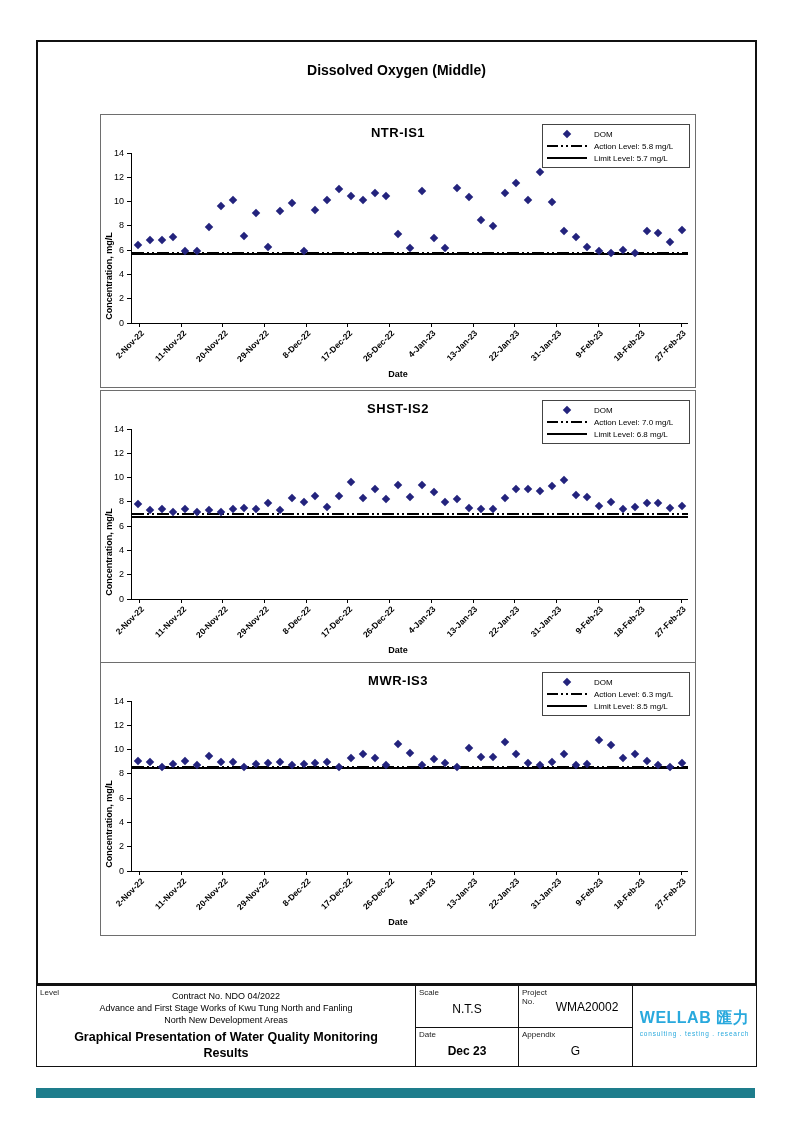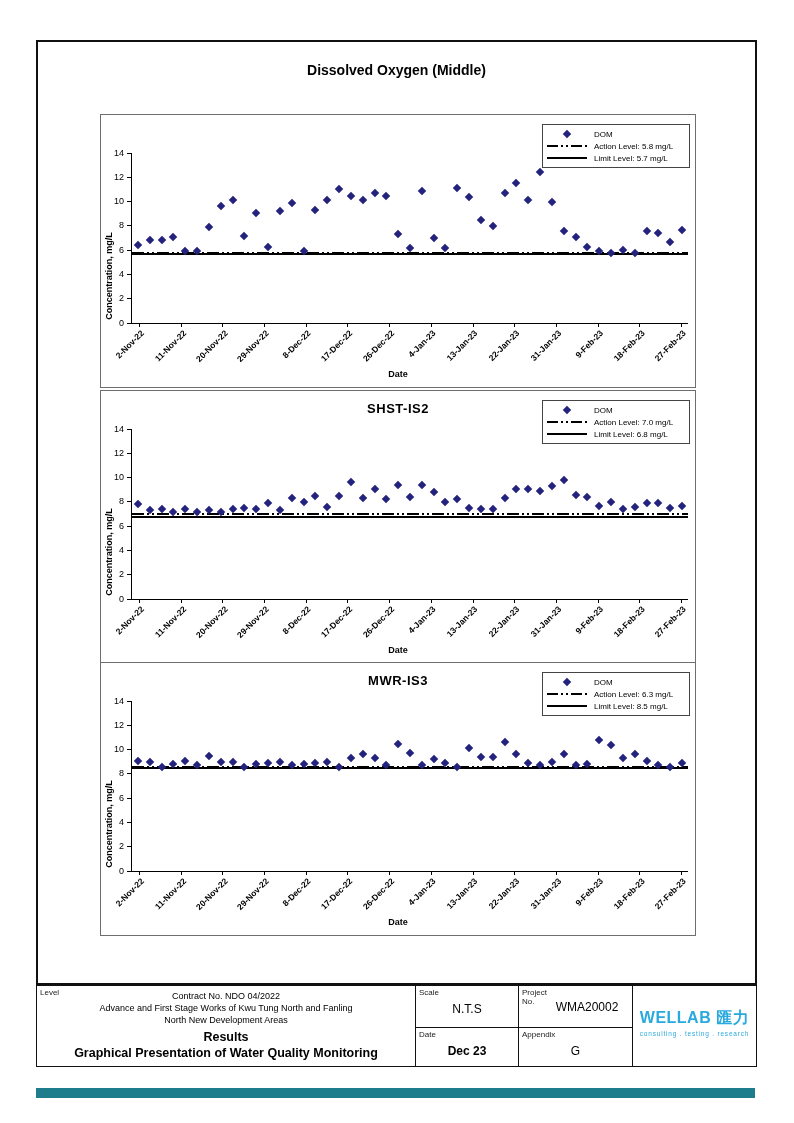--- a/index.html
+++ b/index.html
@@ -45,20 +45,21 @@
   .logo-tagline{font-size:6.5px;letter-spacing:.8px;margin-top:1px;white-space:nowrap;}
   .footer-bar{position:absolute;left:36px;top:1088px;width:719px;height:10px;}
 </style>
 </head>
 <body>
 
 <div class="outer-box">
   <div class="page-title">Dissolved Oxygen (Middle)</div>
   <div id="charts">
   <div class="chart-panel" style="top: 72px;">
+    <div class="chart-title">NTR-IS1</div>
     <div class="legend">
       <div class="legend-row">
         <span class="legend-marker">
               <span class="diamond" style="background: rgb(35, 35, 125);"></span>
             </span>
         <span class="legend-label">DOM</span>
       </div>
       <div class="legend-row">
         <span class="legend-marker">
               <span class="dashline"></span>
@@ -501,22 +502,22 @@
 
 <div class="title-block">
   <div class="tb-cell cell-title">
     <span class="tb-label">Level</span>
     <div class="contract-lines">
       <div>Contract No. NDO 04/2022</div>
       <div>Advance and First Stage Works of Kwu Tung North and Fanling</div>
       <div>North New Development Areas</div>
     </div>
     <div class="doc-title">
+      <div>Graphical Presentation of Water Quality Monitoring</div>
       <div>Results</div>
-      <div>Graphical Presentation of Water Quality Monitoring</div>
     </div>
   </div>
   <div class="tb-cell cell-scale">
     <span class="tb-label">Scale</span>
     <div class="cell-value">N.T.S</div>
   </div>
   <div class="tb-cell cell-project">
     <span class="tb-label"><span>Project</span><br><span>No.</span></span>
     <div class="project-value">WMA20002</div>
   </div>

